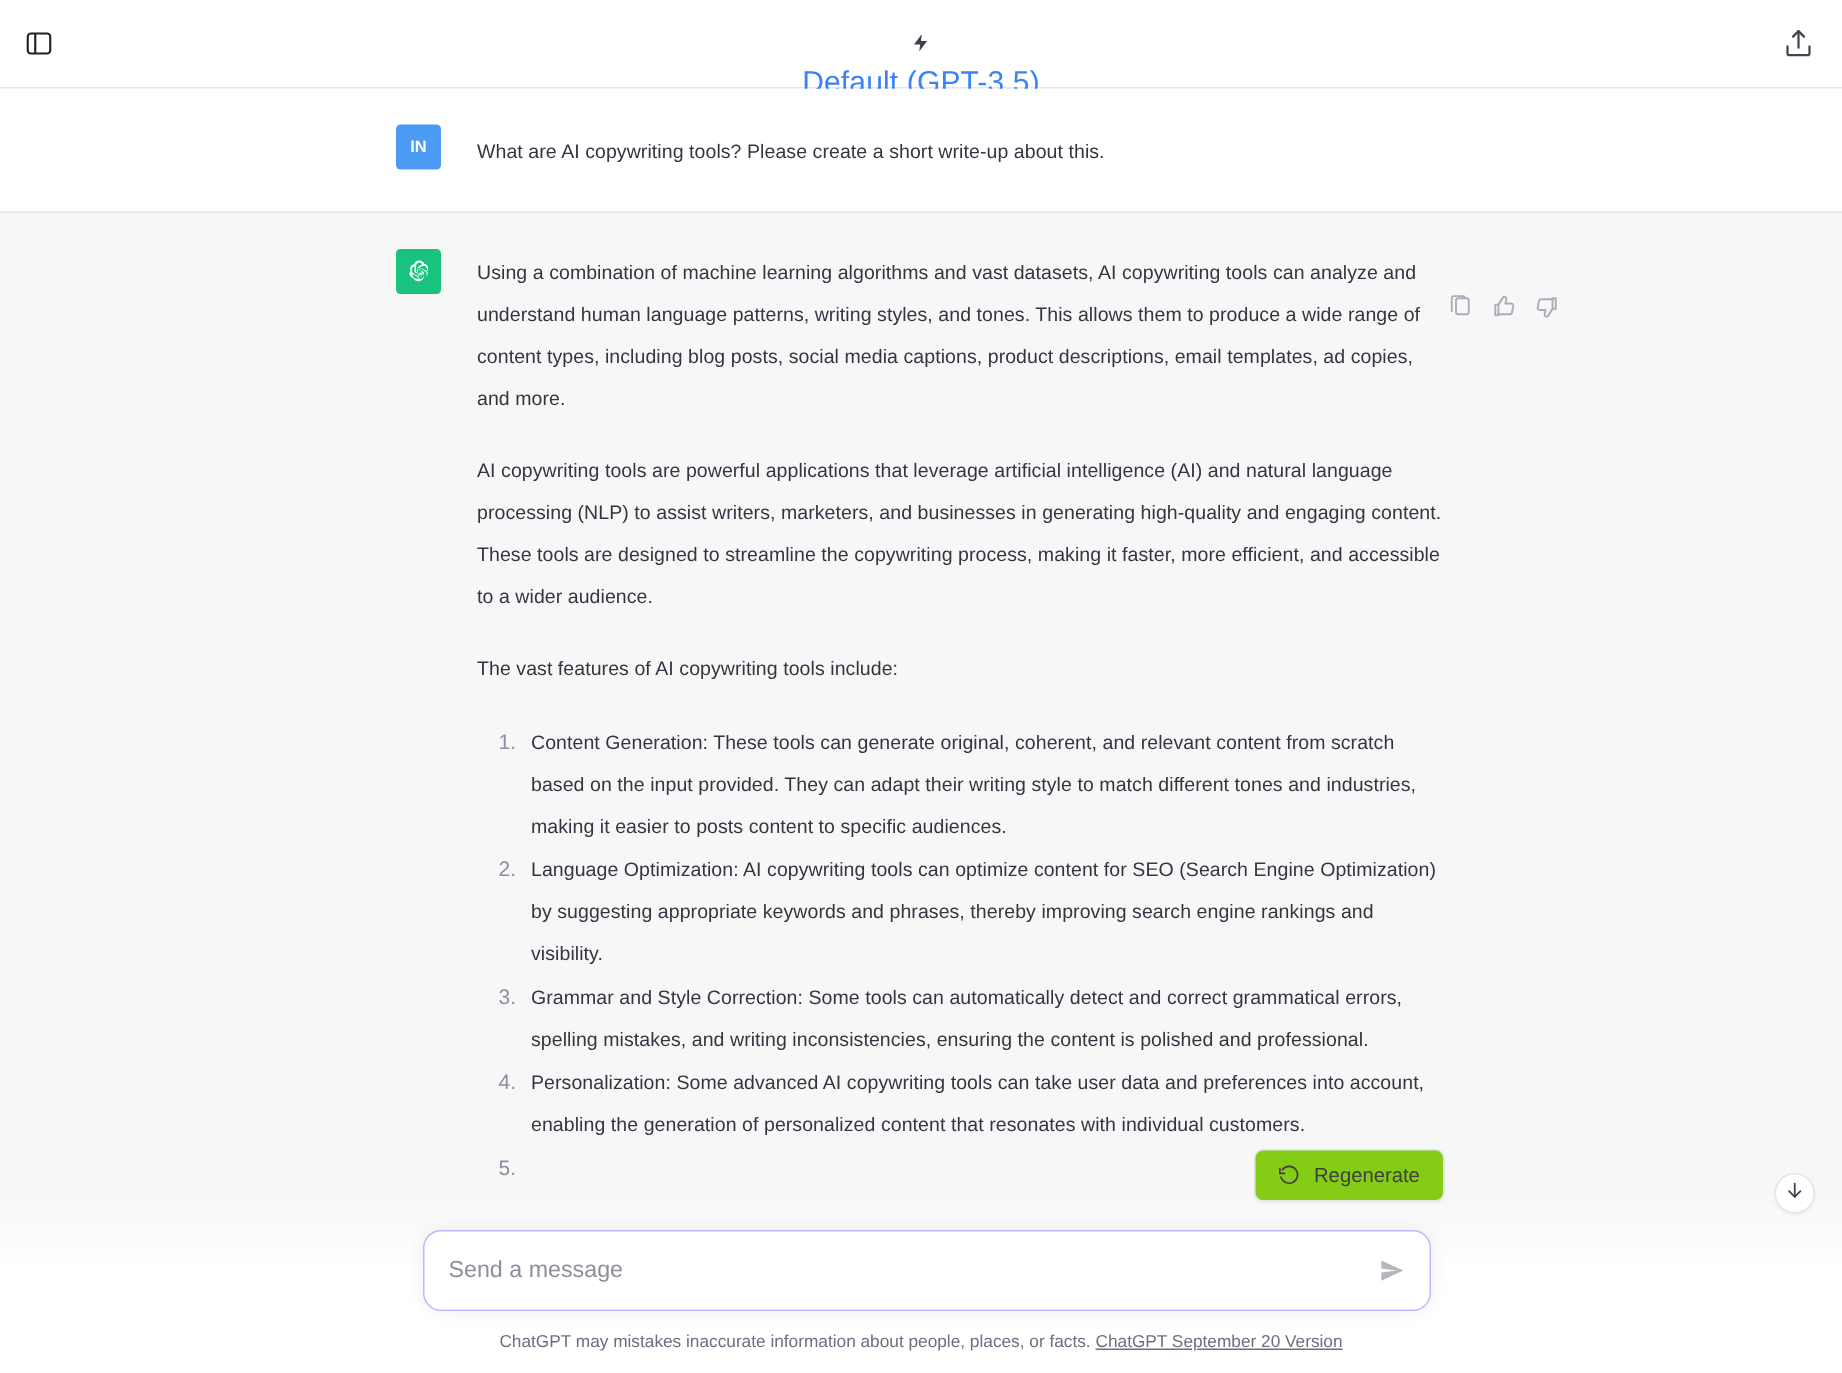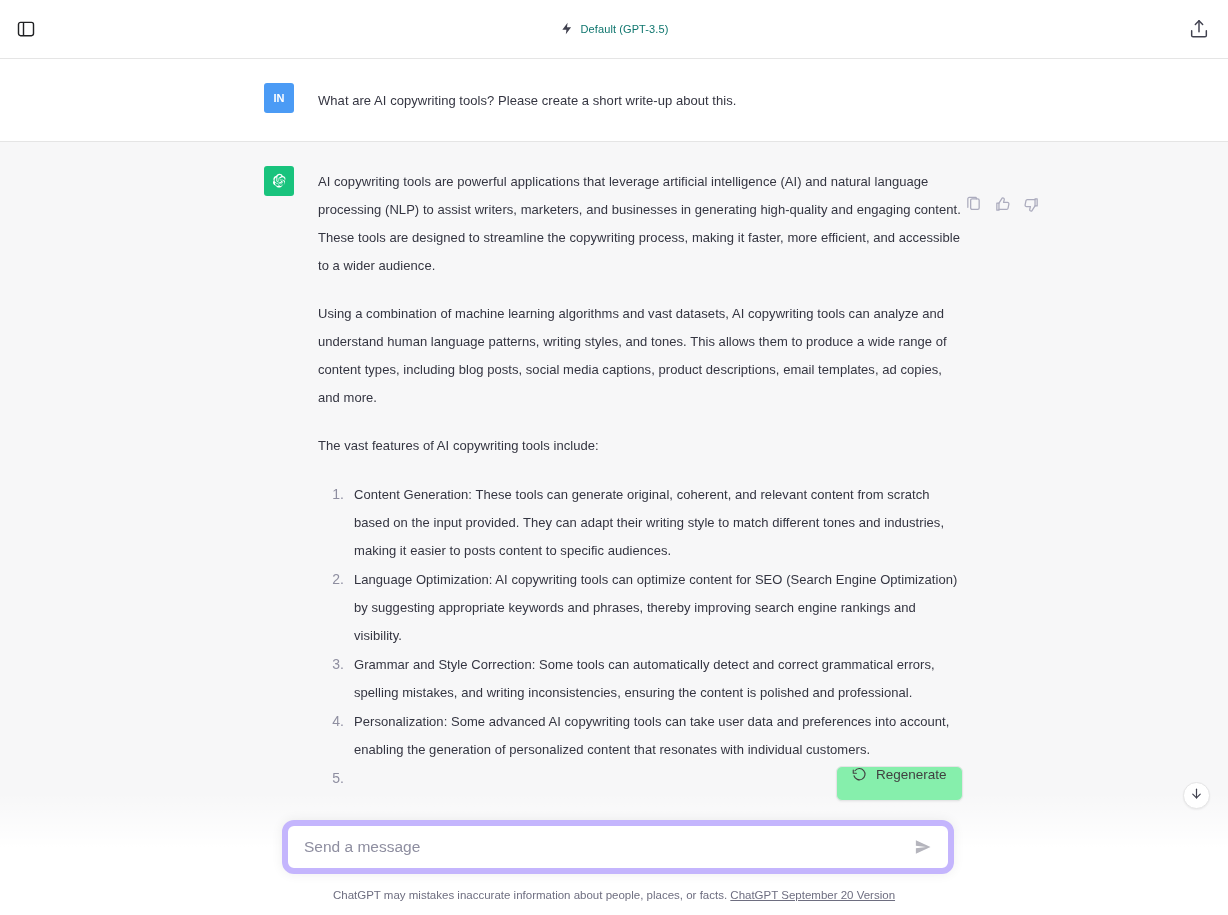--- a/index.html
+++ b/index.html
@@ -38,27 +38,28 @@
     position: absolute;
     right: 18px; top: 18px;
     width: 22px; height: 22px;
     color: #40414f;
     cursor: pointer;
   }
   .model-label {
     position: absolute;
     left: 0; right: 0; top: 20px;
     text-align: center;
-    font-size: 11px;
-    color: #0f766e;
+    font-size: 20px;
+    color: #3b82f6;
     display: flex;
     align-items: center;
     justify-content: center;
     gap: 7px;
     letter-spacing: 0.1px;
+    flex-direction: column;
   }
   .bolt-icon { display: inline-block; width: 14px; height: 17px; color: #40414f; }
 
   
   .msg {
     position: relative;
     width: 1228px;
   }
   .msg-user {
     background: #ffffff;
@@ -133,24 +134,25 @@
     background: linear-gradient(to bottom, rgba(247,247,248,0) 0%, #ffffff 45%, #ffffff 100%);
     pointer-events: none;
   }
 
   .regenerate-btn {
     position: absolute;
     left: 836px;
     top: 766px;
     height: 35px;
     padding: 0 15px;
-    background: #86efac;
+    background: #84cc16;
     border: 1px solid #e5e5e6;
     border-radius: 6px;
     display: flex;
+    align-items: center;
     gap: 9px;
     font-size: 13.5px;
     color: #404040;
     box-shadow: 0 1px 2px rgba(0,0,0,0.05);
     cursor: pointer;
   }
   .regen-icon { width: 15px; height: 15px; color: #404040; }
 
   .scroll-down-btn {
     position: absolute;
@@ -168,21 +170,21 @@
     box-shadow: 0 1px 2px rgba(0,0,0,0.06);
   }
 
   .composer {
     position: absolute;
     left: 282px;
     top: 820px;
     width: 672px;
     height: 54px;
     background: #ffffff;
-    border: 6px solid #c4b5fd;
+    border: 1px solid #c4b5fd;
     border-radius: 12px;
     box-shadow: 0 0 12px rgba(0,0,0,0.07);
     display: flex;
     align-items: center;
   }
   .composer input {
     flex: 1 1 auto;
     border: none;
     outline: none;
     background: transparent;
@@ -259,22 +261,22 @@
     </div>
 
     <div class="msg msg-assistant" style="min-height:820px;">
       <div class="msg-inner">
         <div class="avatar avatar-assistant">
           <svg viewBox="0 0 24 24" width="19" height="19" fill="#ffffff">
             <path d="M12 2.2c-2.0 0-3.7 1.25-4.4 3.0-1.85.25-3.3 1.85-3.3 3.8 0 .65.16 1.26.44 1.8-.9 1.0-1.2 2.45-.72 3.75.5 1.36 1.74 2.26 3.12 2.42.72 1.6 2.33 2.7 4.16 2.7 2.0 0 3.7-1.25 4.4-3.0 1.85-.25 3.3-1.85 3.3-3.8 0-.65-.16-1.26-.44-1.8.9-1.0 1.2-2.45.72-3.75-.5-1.36-1.74-2.26-3.12-2.42C15.44 3.3 13.83 2.2 12 2.2zm0 1.5c1.12 0 2.1.6 2.64 1.5L11.3 7.3a1.1 1.1 0 0 0-.56.96v4.1l-1.5-.88V7.05c0-1.84 1.4-3.35 2.76-3.35zM8.0 6.6v4.58c0 .39.2.75.54.95l3.52 2.05-1.5.88-3.18-1.85A3.04 3.04 0 0 1 5.8 10.6c0-1.9 1.0-3.55 2.2-4zm8.0.02c1.5.3 2.6 1.6 2.6 3.15 0 .47-.1.92-.28 1.33l-3.6-2.1a1.1 1.1 0 0 0-1.1 0l-3.52 2.05V9.3l3.18-1.85c1.0-.58 2.0-.86 2.72-.83zM12 9.95l2.0 1.17v2.33L12 14.62l-2.0-1.17v-2.33L12 9.95zm5.66 1.9c.63.8.82 1.88.46 2.86-.37 1.0-1.24 1.7-2.26 1.9v-4.16a1.1 1.1 0 0 0-.54-.95l-3.52-2.05 1.5-.88 4.36 3.28zm-11.3 1.6 3.6 2.1c.34.2.76.2 1.1 0l3.52-2.05v1.74l-3.18 1.85c-1.6.93-3.64.37-4.56-1.22a3.3 3.3 0 0 1-.48-2.42zM12 16.55c1.24 0 2.26-.58 2.64-1.5l-3.34-1.94 1.5-.88 3.18 1.85c.06 1.9-1.4 3.62-2.98 3.62-1.12 0-2.1-.6-2.64-1.5L12 16.55z"></path>
           </svg>
         </div>
         <div class="msg-body">
+          <p>Using a combination of machine learning algorithms and vast datasets, AI copywriting tools can analyze and understand human language patterns, writing styles, and tones. This allows them to produce a wide range of content types, including blog posts, social media captions, product descriptions, email templates, ad copies, and more.</p>
           <p>AI copywriting tools are powerful applications that leverage artificial intelligence (AI) and natural language processing (NLP) to assist writers, marketers, and businesses in generating high-quality and engaging content. These tools are designed to streamline the copywriting process, making it faster, more efficient, and accessible to a wider audience.</p>
-          <p>Using a combination of machine learning algorithms and vast datasets, AI copywriting tools can analyze and understand human language patterns, writing styles, and tones. This allows them to produce a wide range of content types, including blog posts, social media captions, product descriptions, email templates, ad copies, and more.</p>
           <p>The vast features of AI copywriting tools include:</p>
           <ol>
             <li>Content Generation: These tools can generate original, coherent, and relevant content from scratch based on the input provided. They can adapt their writing style to match different tones and industries, making it easier to posts content to specific audiences.</li>
             <li>Language Optimization: AI copywriting tools can optimize content for SEO (Search Engine Optimization) by suggesting appropriate keywords and phrases, thereby improving search engine rankings and visibility.</li>
             <li>Grammar and Style Correction: Some tools can automatically detect and correct grammatical errors, spelling mistakes, and writing inconsistencies, ensuring the content is polished and professional.</li>
             <li>Personalization: Some advanced AI copywriting tools can take user data and preferences into account, enabling the generation of personalized content that resonates with individual customers.</li>
             <li></li>
           </ol>
         </div>
         <div class="msg-actions">

